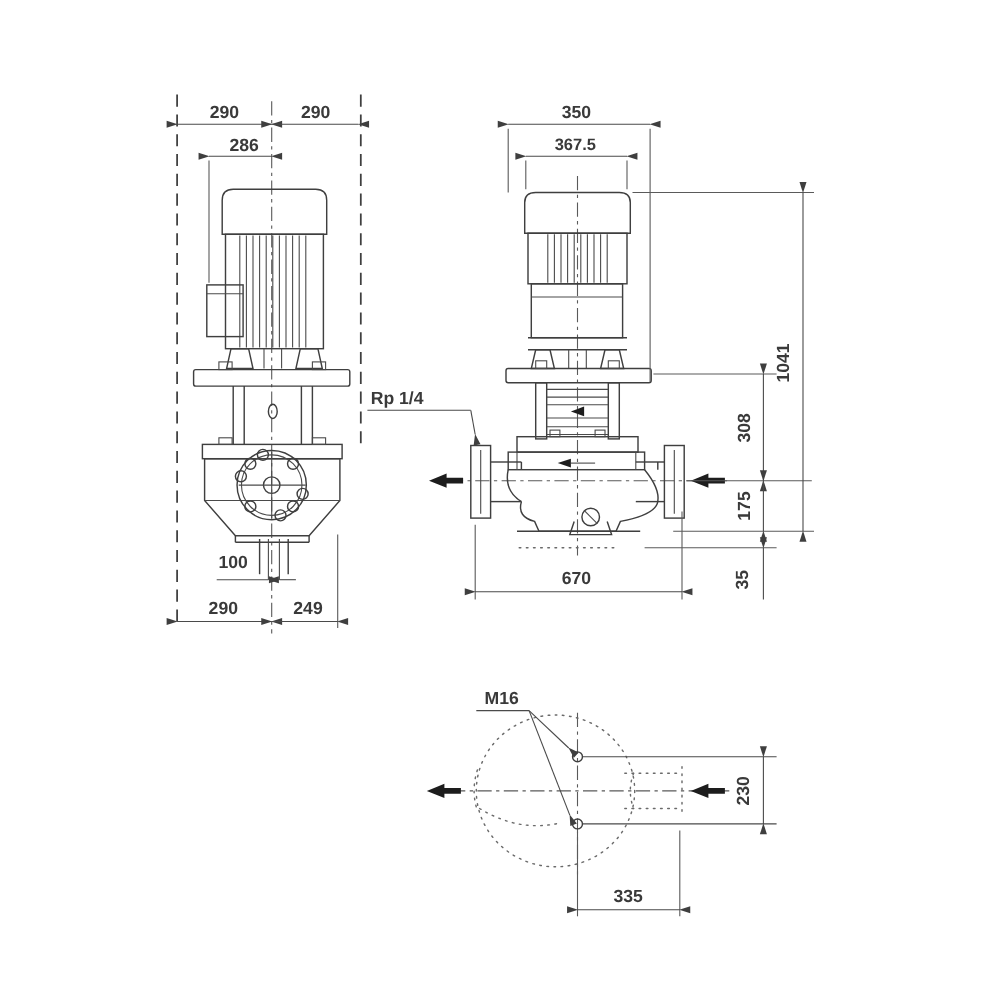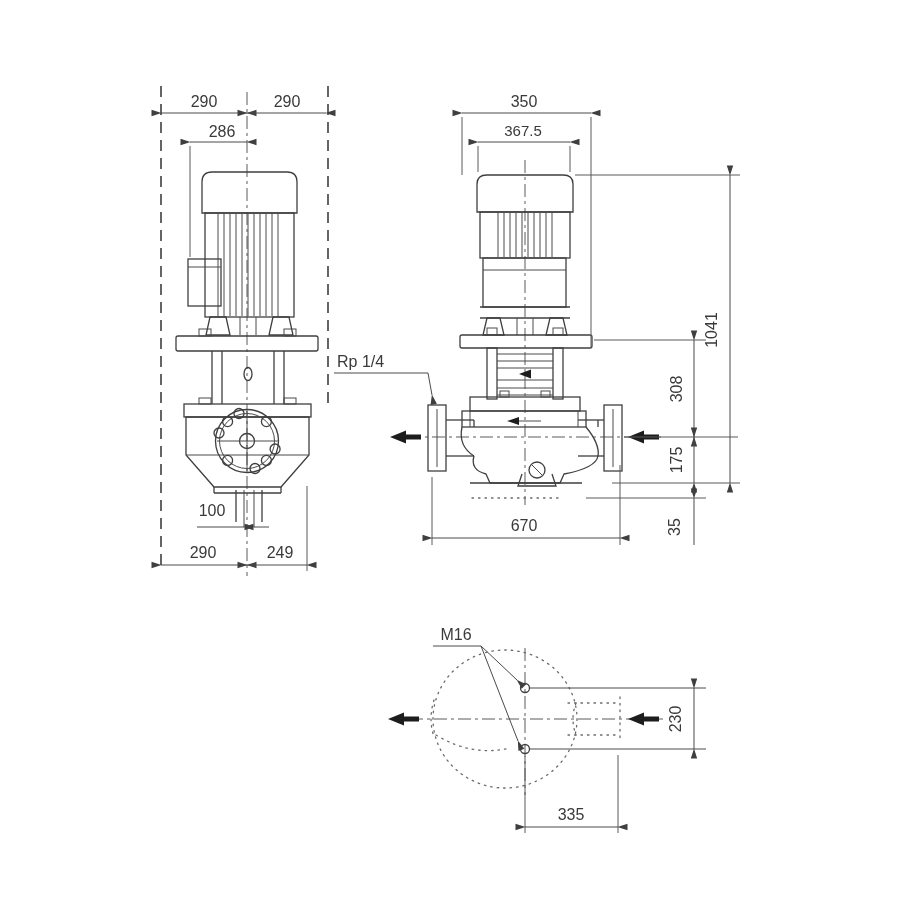--- a/index.html
+++ b/index.html
@@ -1,16 +1,16 @@
 <!DOCTYPE html>
 <html><head>
 <meta charset="utf-8">
 <style>
   html,body{margin:0;padding:0;background:#ffffff;}
-  .stage{width:900px;height:900px;background:#ffffff;position:relative;font-family:"Liberation Sans",sans-serif;}
+  .stage{width:900px;height:900px;background:#ffffff;position:relative;font-family:"Liberation Sans",sans-serif;font-weight:bold;}
   svg text{font-family:"Liberation Sans",sans-serif;font-size:16px;fill:#3a3a3a;}
   svg text.small{font-size:15px;}
   .part{stroke:#3f3f3f;stroke-width:1.3;fill:none;}
   .thin{stroke:#4a4a4a;stroke-width:1;fill:none;}
   .dim{stroke:#4a4a4a;stroke-width:1;fill:none;}
   .ext{stroke:#5a5a5a;stroke-width:1;fill:none;}
   .cline{stroke:#5a5a5a;stroke-width:1;fill:none;stroke-dasharray:13 4 3 4;}
   .envl{stroke:#3f3f3f;stroke-width:1.6;fill:none;stroke-dasharray:11 7;}
   .dotted{stroke:#6a6a6a;stroke-width:1.3;fill:none;stroke-dasharray:1.5 5;stroke-linecap:round;}
   .blackfill{fill:#1d1d1d;stroke:none;}

